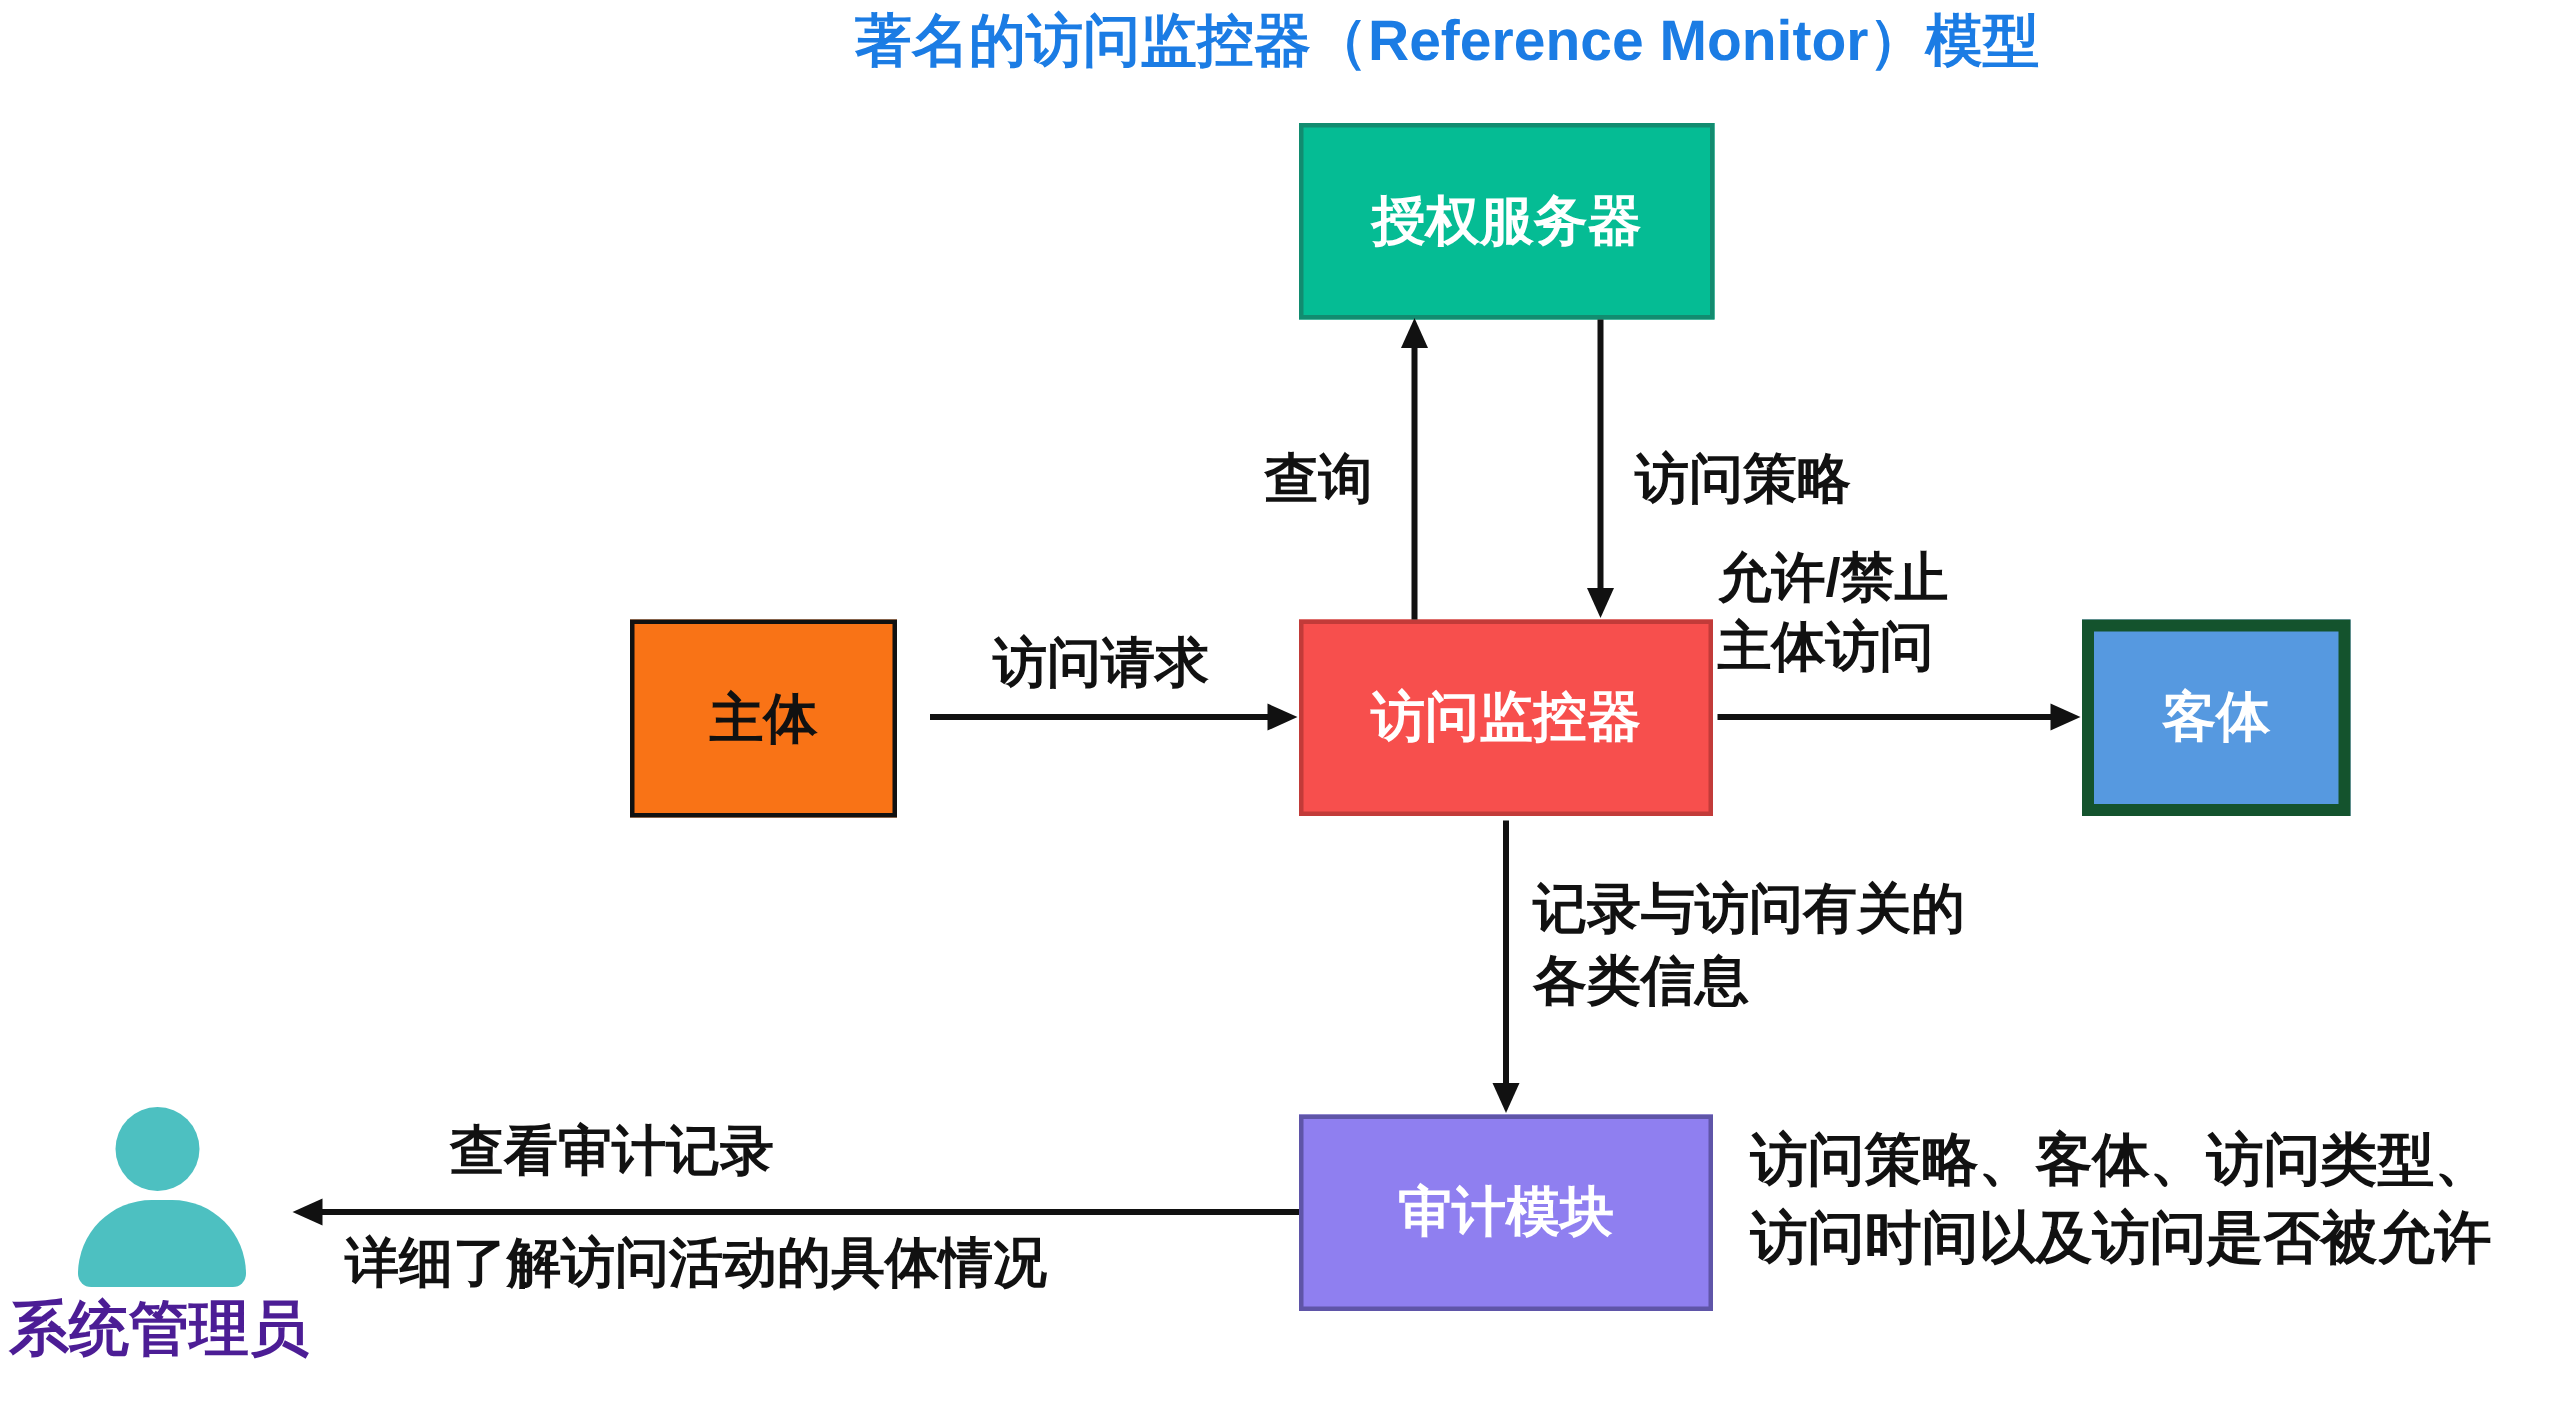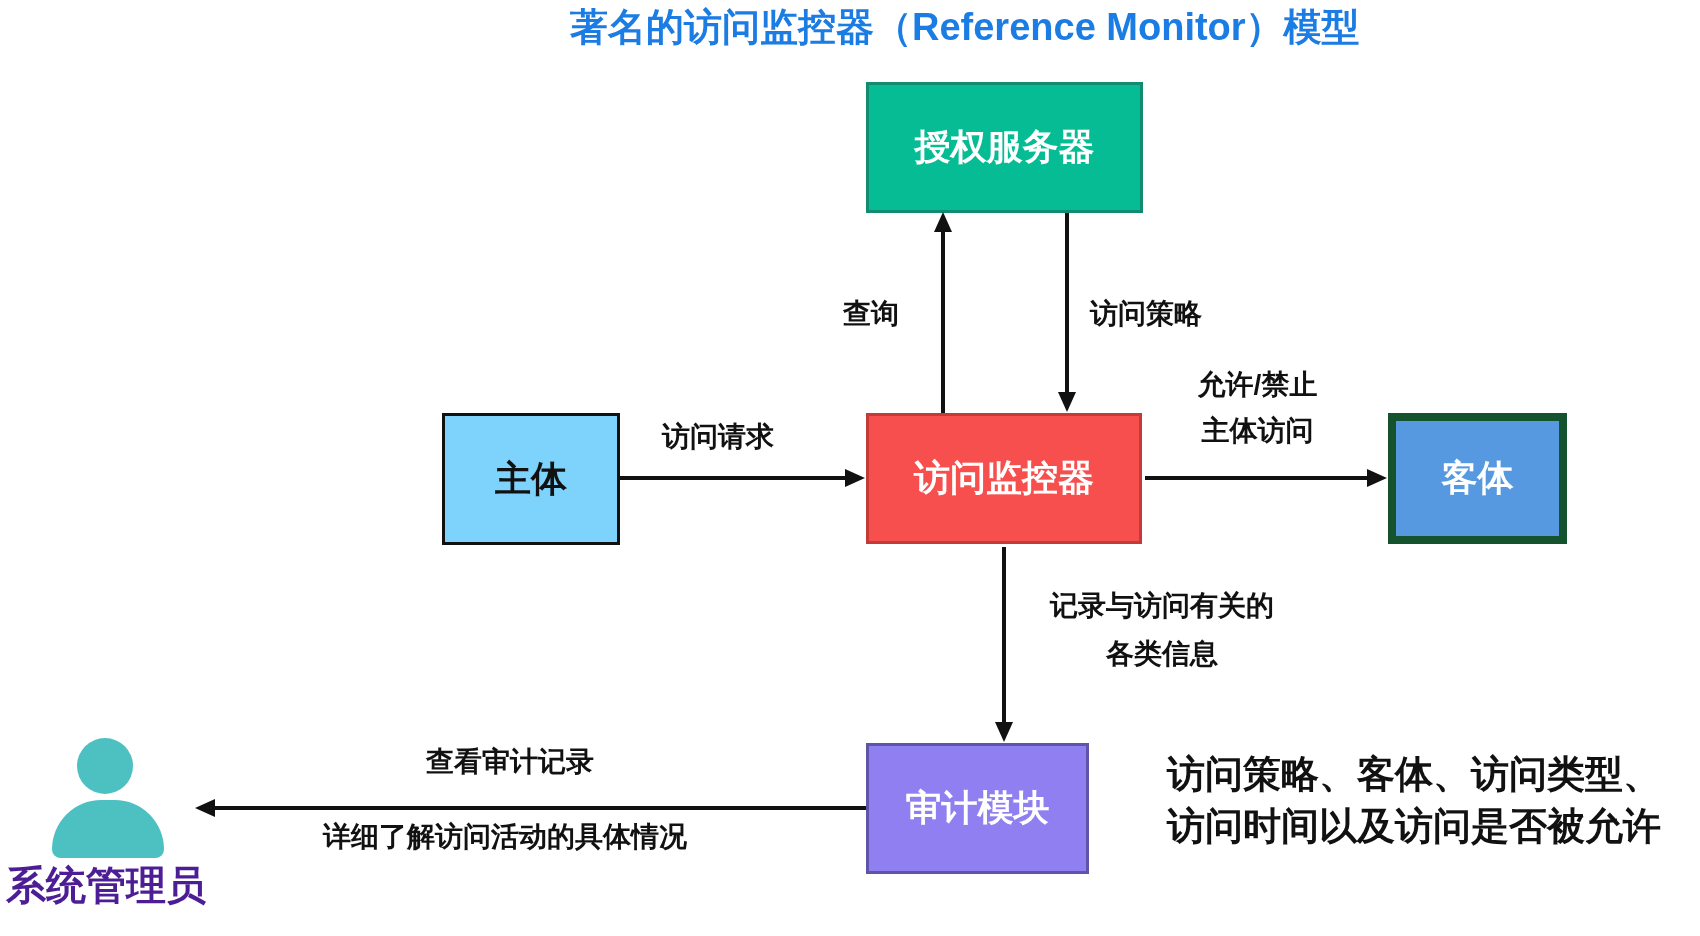--- a/index.html
+++ b/index.html
@@ -11,27 +11,27 @@
   .title{
     position:absolute;left:570px;top:2px;font-size:38px;font-weight:bold;
     color:#1b7ce4;white-space:nowrap;
   }
   .box{
     position:absolute;display:flex;align-items:center;justify-content:center;
     font-size:36px;font-weight:bold;box-sizing:border-box;color:#ffffff;
   }
   .box-auth   {left:866px;top:82px; width:277px;height:131px;background:#05bc94;border:3px solid #128c70;}
   .box-monitor{left:866px;top:413px;width:276px;height:131px;background:#f74f4d;border:3px solid #c23b39;text-align:right;}
-  .box-subject{left:442px;top:413px;width:178px;height:132px;background:#7dd3fc;border:3px solid #111111;color:#111111;}
+  .box-subject{left:420px;top:413px;width:178px;height:132px;background:#f97316;border:3px solid #111111;color:#111111;}
   .box-object {left:1388px;top:413px;width:179px;height:131px;background:#5699e0;border:8px solid #14532d;}
-  .box-audit  {left:866px;top:743px;width:223px;height:131px;background:#8f7ff0;border:3px solid #5f55a8;}
+  .box-audit  {left:866px;top:743px;width:276px;height:131px;background:#8f7ff0;border:3px solid #5f55a8;}
   .label{
-    position:absolute;font-size:28px;font-weight:bold;color:#111111;white-space:nowrap;
+    position:absolute;font-size:36px;font-weight:bold;color:#111111;white-space:nowrap;
   }
-  .label.center{text-align:center;}
+  .label.center{}
   .line{position:absolute;background:#111111;}
   .head{position:absolute;width:0;height:0;}
   .head-up   {border-left:9px solid transparent;border-right:9px solid transparent;border-bottom:20px solid #111111;}
   .head-down {border-left:9px solid transparent;border-right:9px solid transparent;border-top:20px solid #111111;}
   .head-right{border-top:9px solid transparent;border-bottom:9px solid transparent;border-left:20px solid #111111;}
   .head-left {border-top:9px solid transparent;border-bottom:9px solid transparent;border-right:20px solid #111111;}
   .person-head{
     position:absolute;left:77px;top:738px;width:56px;height:56px;border-radius:50%;background:#4dc0c1;
   }
   .person-body{

